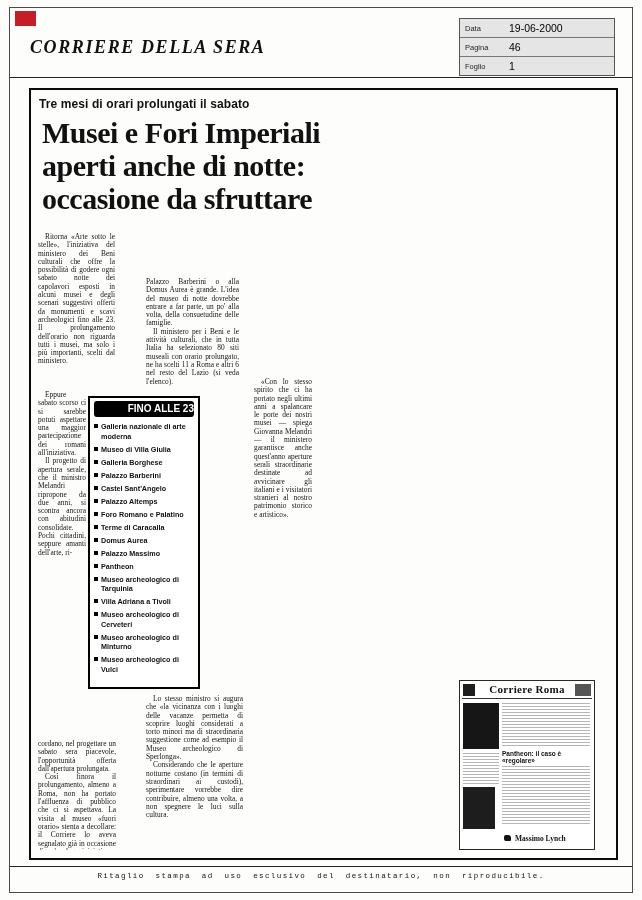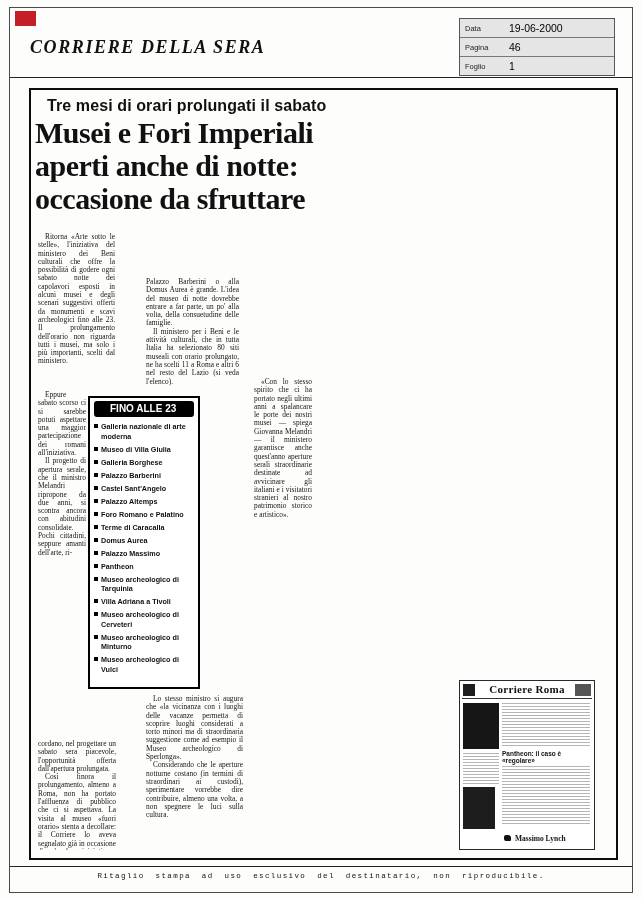--- a/index.html
+++ b/index.html
@@ -11,37 +11,37 @@
   .masthead{position:absolute;left:20px;top:29px;font-family:"Liberation Serif",serif;font-weight:bold;font-style:italic;font-size:18px;letter-spacing:1.6px;white-space:nowrap;}
   .header-rule{position:absolute;left:0;right:0;top:69px;border-top:1px solid #222;height:0;}
   .meta-box{position:absolute;right:17px;top:10px;width:154px;border:1px solid #555;background:#e5e5e5;}
   .meta-row{display:flex;align-items:center;height:18px;border-bottom:1px solid #777;}
   .meta-row:last-child{border-bottom:none;}
   .meta-label{width:44px;padding-left:5px;font-family:"Liberation Sans",sans-serif;font-size:7.5px;color:#222;}
   .meta-value{font-family:"Liberation Sans",sans-serif;font-size:10.5px;color:#000;}
 
   
   .frame{position:absolute;left:19px;top:80px;width:585px;height:768px;border:2px solid #0c0c0c;background:#fdfdfb;}
-  .kicker{position:absolute;left:8px;top:7px;font-family:"Liberation Sans",sans-serif;font-weight:bold;font-size:16px;letter-spacing:0.1px;margin-left:8px;}
-  .headline{position:absolute;left:4px;top:26px;width:350px;font-family:"Liberation Serif",serif;font-weight:bold;font-size:30px;line-height:33px;letter-spacing:-0.5px;}
+  .kicker{position:absolute;left:8px;top:7px;font-family:"Liberation Sans",sans-serif;font-weight:bold;font-size:12px;letter-spacing:0.1px;}
+  .headline{position:absolute;left:11px;top:26px;width:350px;font-family:"Liberation Serif",serif;font-weight:bold;font-size:30px;line-height:33px;letter-spacing:-0.5px;}
 
   .bt{position:absolute;font-size:7.4px;line-height:8.3px;text-align:justify;color:#141414;overflow:hidden;}
   .bt p{margin:0;text-indent:7px;}
   .bt p.noind{text-indent:0;margin-top:45px;}
 
   #b1{left:7px;top:143px;width:77px;height:160px;}
   #b2{left:7px;top:301px;width:48px;height:302px;}
   #b4{left:7px;top:605px;width:78px;height:155px;}
   #b5{left:115px;top:143px;width:93px;height:160px;}
   #b6{left:223px;top:288px;width:58px;height:312px;}
   #b7{left:115px;top:605px;width:97px;height:155px;}
 
   
   .list-box{position:absolute;left:57px;top:306px;width:112px;height:293px;border:2px solid #000;background:#fff;padding:3px 4px;box-sizing:border-box;}
-  .list-box-header{background:#000;color:#fff;font-family:"Liberation Sans",sans-serif;font-weight:bold;font-size:10px;text-align:left;padding:2px 16px 3px;border-radius:3px;margin-bottom:5px;}
+  .list-box-header{background:#000;color:#fff;font-family:"Liberation Sans",sans-serif;font-weight:bold;font-size:10px;text-align:right;padding:2px 0 3px;border-radius:3px;margin-bottom:5px;}
   .list-box ul{list-style:none;margin:0;padding:0;}
   .list-box li{display:flex;gap:3px;font-family:"Liberation Sans",sans-serif;font-weight:bold;font-size:7.2px;line-height:9.5px;margin-bottom:3.5px;}
   .bullet{flex:0 0 4px;width:4px;height:4px;background:#000;margin-top:2.4px;}
 
   
   .thumb{position:absolute;left:428px;top:590px;width:134px;height:168px;border:1px solid #2a2a2a;background:#fff;overflow:hidden;}
   .th-mast{position:absolute;left:0;right:0;top:2px;text-align:center;font-family:"Liberation Serif",serif;font-weight:bold;font-size:11px;letter-spacing:0.3px;}
   .th-block-l{position:absolute;left:3px;top:3px;width:12px;height:12px;background:#1e1e1e;}
   .th-block-r{position:absolute;right:3px;top:3px;width:16px;height:12px;background:#555;}
   .th-rule{position:absolute;left:2px;right:2px;top:17px;border-top:1px solid #333;height:0;}

